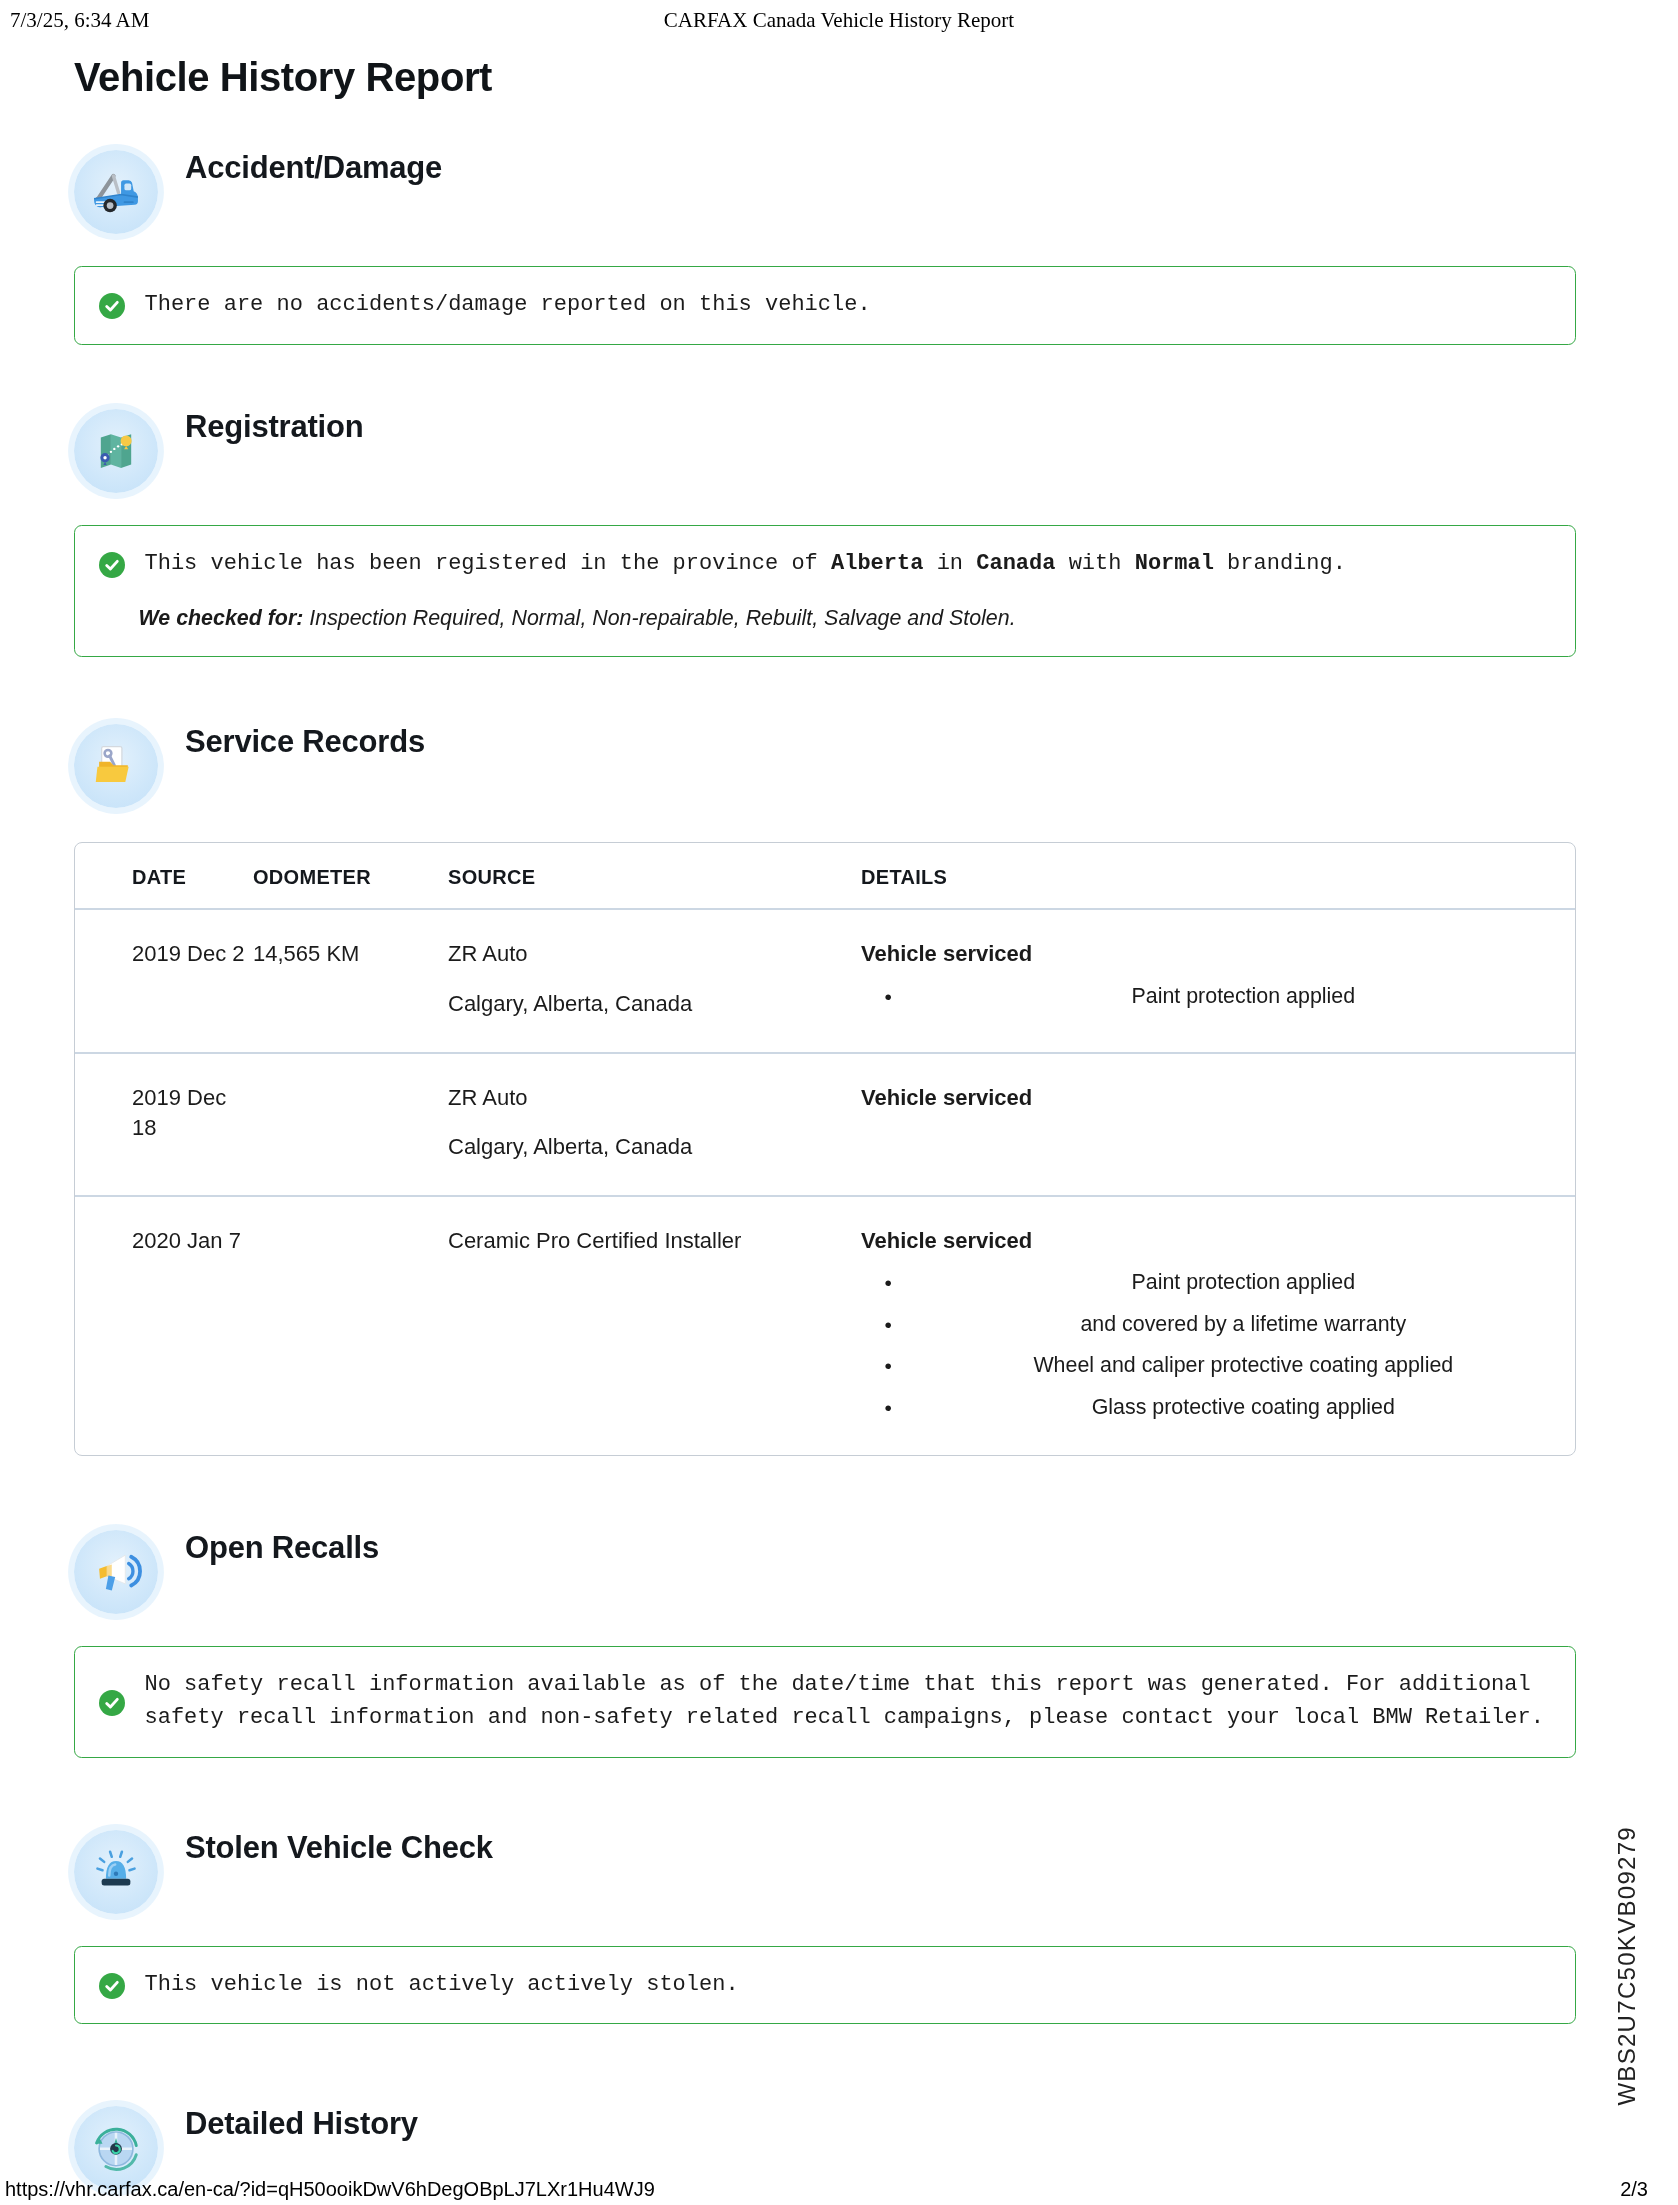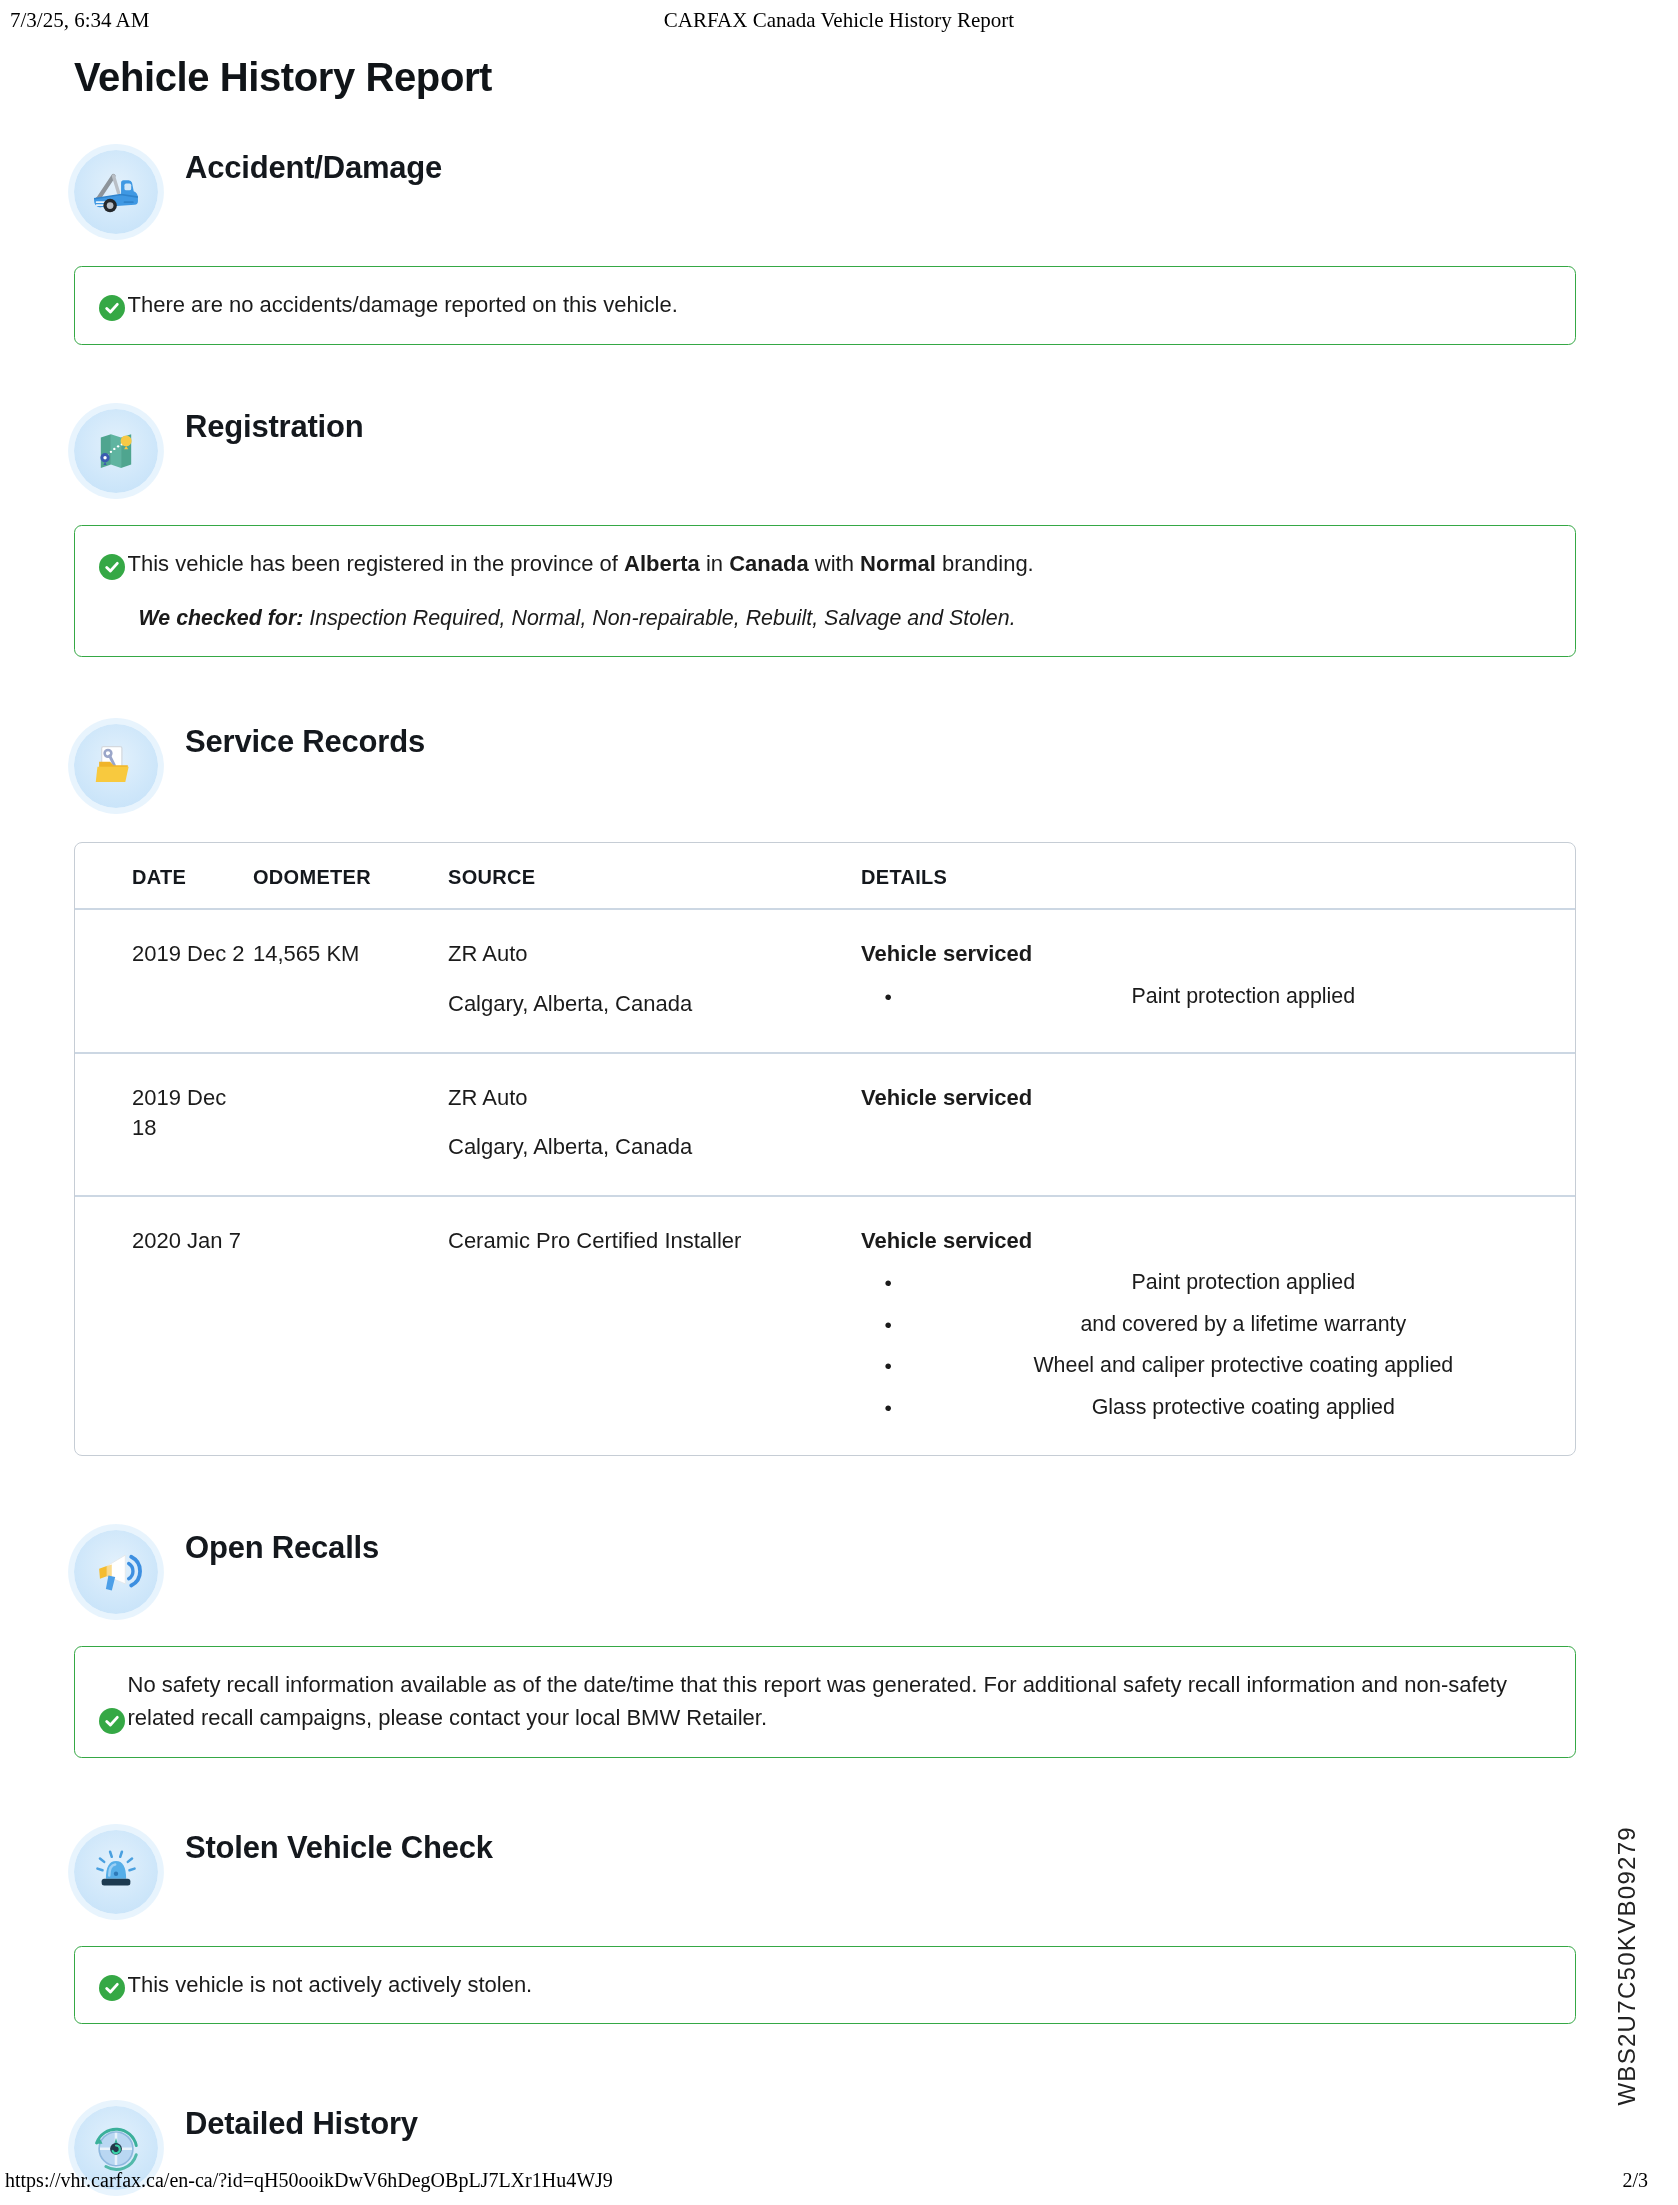--- a/index.html
+++ b/index.html
@@ -13,22 +13,22 @@
     overflow:hidden;
   }
   
   .print-header {
     position:absolute; top:8.4px; left:10px; right:10px; height:28.5px;
     font-family:"Liberation Serif", serif; font-size:21px; color:#000;
   }
   .print-header .dt { position:absolute; left:0; top:0; }
   .print-header .ct { position:absolute; left:0; right:0; text-align:center; top:0; }
   .print-footer {
-    position:absolute; bottom:13px; left:5px; right:30px; height:25px;
-    font-family:Liberation Serif, serif; font-size:20px; color:#000;
+    position:absolute; bottom:4px; left:5px; right:30px; height:25px;
+    font-family:Liberation Sans, sans-serif; font-size:20px; color:#000;
   }
   .print-footer .url { position:absolute; left:0; bottom:0; }
   .print-footer .pg  { position:absolute; right:0; bottom:0; }
   
   .content { padding:0 102px 0 74px;margin-top:32px; }
   h1.report-title { font-size:40px; font-weight:700; color:#101418; margin-top:55px; letter-spacing:-0.4px; }
   .section { display:flex; align-items:flex-start; gap:27px; }
   .icon-circle {
     flex:0 0 auto;
     width:84px; height:84px; border-radius:50%;
@@ -44,21 +44,21 @@
   .m-stolen    { margin-top:72px; }
   .m-detailed  { margin-top:82px; }
   
   .alert {
     margin-top:32px;
     border:1.7px solid #35a845; border-radius:7.6px;
     padding:21px 23.5px 22.7px 23.5px;
     background:#fff;
     font-size:22px; line-height:1.5; color:#1b1b1b;
   }
-  .alert .line { display:flex; align-items:flex-end; gap:3px; }
+  .alert .line { display:flex; align-items:center; gap:20px;font-family:Liberation Mono, monospace; }
   .alert .check { flex:0 0 auto; width:26px; height:26px; margin-top:3.4px; }
   .alert .checked-for { margin-top:22px; padding-left:40px; font-style:italic; font-size:21.4px; }
   .alert .checked-for b { font-weight:700; }
   b.inl { font-weight:700; }
   
   .sr-table {
     width:100%; margin-top:34px;
     border:1.7px solid #c6cdd5; border-radius:8px;
     border-collapse:separate; border-spacing:0;
   }

